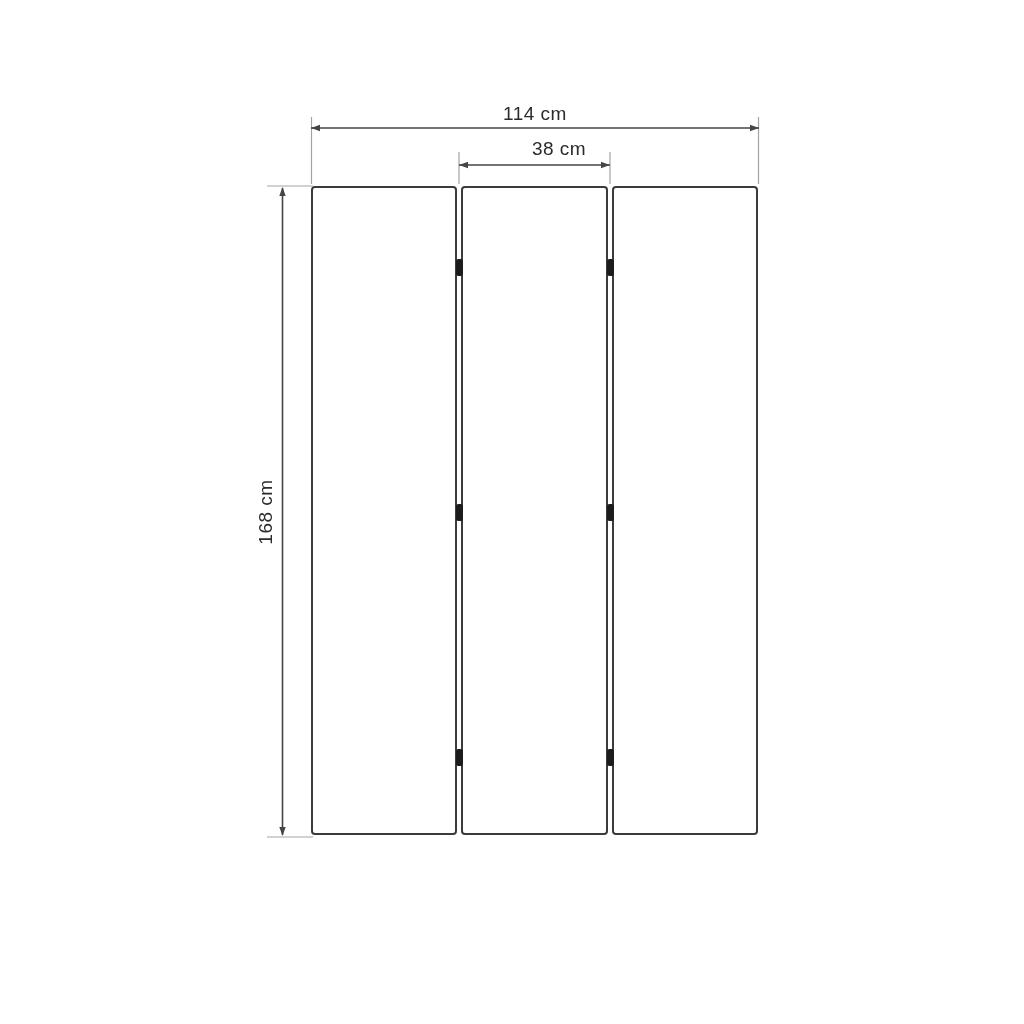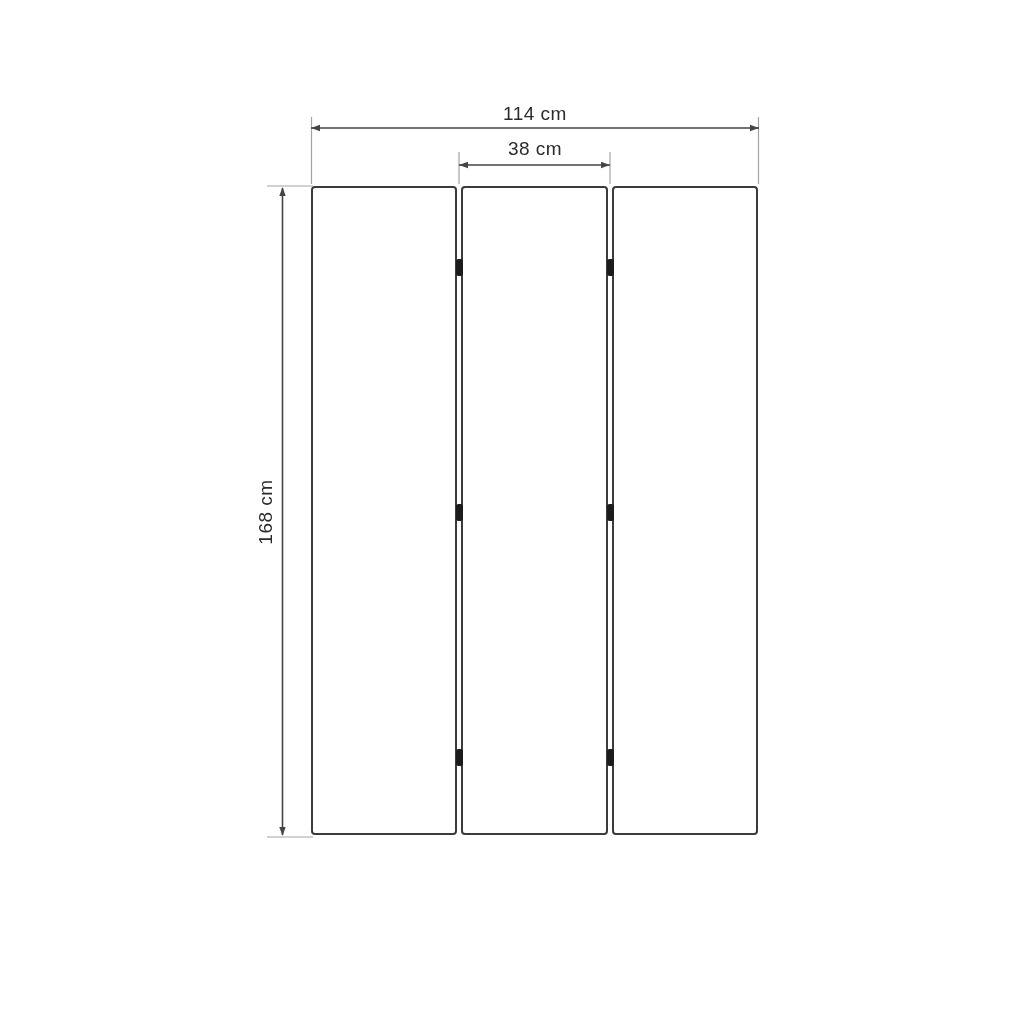--- a/index.html
+++ b/index.html
@@ -47,21 +47,21 @@
   
   .dim-label {
     position: absolute;
     color: #2b2b2b;
     font-size: 19px;
     font-weight: 500;
     letter-spacing: 0.5px;
     white-space: nowrap;
   }
   .dim-label.width-label  { left: 535px; top: 103px; transform: translateX(-50%); }
-  .dim-label.middle-label { left: 535px; top: 138px; transform: translateX(-50%); }
+  .dim-label.middle-label { left: 559px; top: 138px; transform: translateX(-50%); }
   .dim-label.height-label { left: 266px; top: 512px; transform: translate(-50%, -50%) rotate(-90deg); }
 </style>
 </head>
 <body>
 
 <div class="stage">
 
   <div class="panel p1"></div>
   <div class="panel p2"></div>
   <div class="panel p3"></div>

